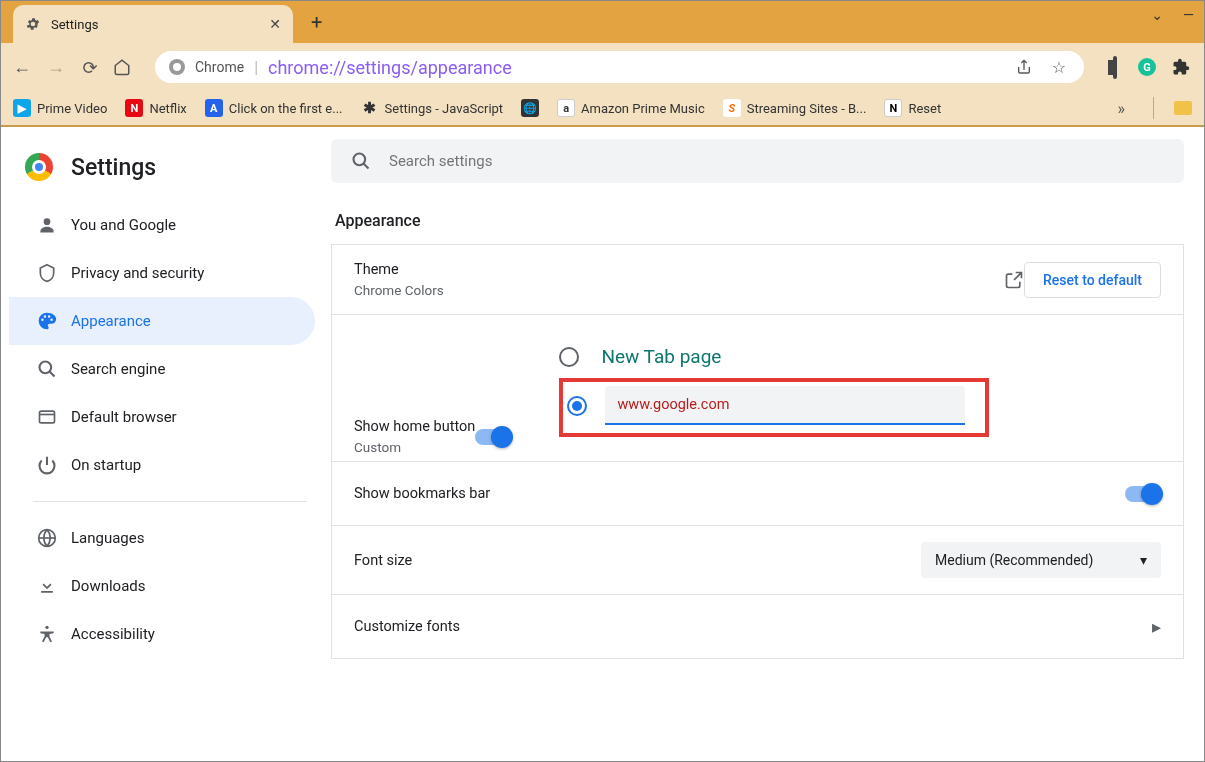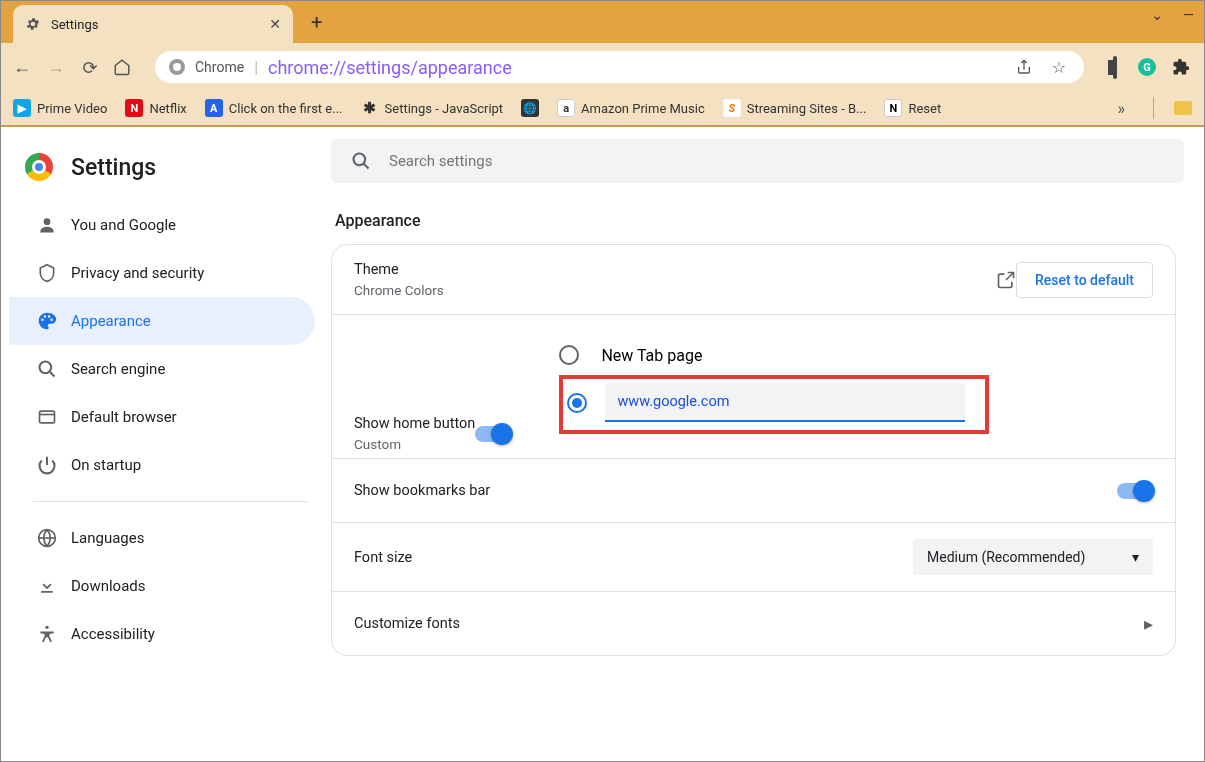--- a/index.html
+++ b/index.html
@@ -49,39 +49,39 @@
 .nav-item.active .nav-icon { color: #1a73e8; }
 .nav-icon { width: 20px; height: 20px; color: #5f6368; display: flex; align-items: center; justify-content: center; }
 .nav-divider { height: 1px; background: #e0e0e0; margin: 12px 24px 12px 24px; }
 
 .main { flex: 1; padding: 0 12px 0 0; overflow-y: auto; }
 .search-box { display: flex; align-items: center; background: #f1f3f4; border-radius: 6px; height: 44px; padding: 0 20px; gap: 18px; margin-top: 12px; margin-right: 8px; }
 .search-box input { border: none; background: transparent; outline: none; font-size: 15px; color: #5f6368; flex: 1; }
 
 .section-title { font-size: 16px; color: #202124; margin: 28px 0 14px 4px; font-weight: 500; }
 
-.card { border: 1px solid #e0e0e0; border-radius: 16px; margin-right: 16px; background: #fff; }
+.card { border: 1px solid #e0e0e0; border-radius: 0; margin-right: 8px; background: #fff; }
 .row { display: flex; align-items: center; padding: 16px 22px; min-height: 64px; }
 .row + .row { border-top: 1px solid #e0e0e0; }
 .row-text { flex: 1; }
 .row-label { font-size: 14.5px; color: #202124; }
 .row-sub { font-size: 13.5px; color: #5f6368; margin-top: 4px; }
 .row-action { display: flex; align-items: center; }
 .open-icon { color: #5f6368; font-size: 19px; cursor: pointer; }
 .reset-btn { border: 1px solid #dadce0; background: #fff; color: #1a73e8; font-size: 14px; font-weight: 500; padding: 9px 18px; border-radius: 4px; cursor: pointer; }
 .chevron-right { color: #5f6368; font-size: 18px; }
 
 .radio-group { padding: 4px 0 18px 48px; }
 .radio-row { display: flex; align-items: center; gap: 22px; padding: 10px 0; }
 .radio { width: 20px; height: 20px; border: 2px solid #5f6368; border-radius: 50%; position: relative; cursor: pointer; }
 .radio.checked { border-color: #1a73e8; }
 .radio.checked::after { content: ""; position: absolute; inset: 3px; background: #1a73e8; border-radius: 50%; }
-.radio-label { font-size: 16px; color: #000000; }
+.radio-label { font-size: 19px; color: #0f766e; }
 .radio-input-wrap { flex: 1; max-width: 360px; }
-.radio-input { width: 100%; background: #f1f3f4; border: none; border-bottom: 2px solid #1a73e8; padding: 10px 12px; font-size: 14.5px; color: #1d4ed8; outline: none; border-radius: 4px 4px 0 0; }
+.radio-input { width: 100%; background: #f1f3f4; border: none; border-bottom: 2px solid #1a73e8; padding: 10px 12px; font-size: 14.5px; color: #b91c1c; outline: none; border-radius: 4px 4px 0 0; }
 .highlight-box { border: 4px solid #e53935; padding: 4px 8px 8px 4px; display: flex; align-items: center; gap: 18px; width: 430px; }
 
 .toggle { width: 36px; height: 16px; background: #1a73e8; border-radius: 10px; position: relative; cursor: pointer; }
 .toggle::after { content: ""; position: absolute; right: -2px; top: -3px; width: 22px; height: 22px; background: #1a73e8; border-radius: 50%; box-shadow: 0 1px 3px rgba(0,0,0,0.3); }
 .toggle.on { background: rgba(26,115,232,0.5); }
 
 .select-box { display: flex; align-items: center; justify-content: space-between; background: #f1f3f4; border-radius: 4px; padding: 10px 14px; min-width: 240px; font-size: 14px; color: #202124; cursor: pointer; }
 
 svg { display: block; }
 </style>

